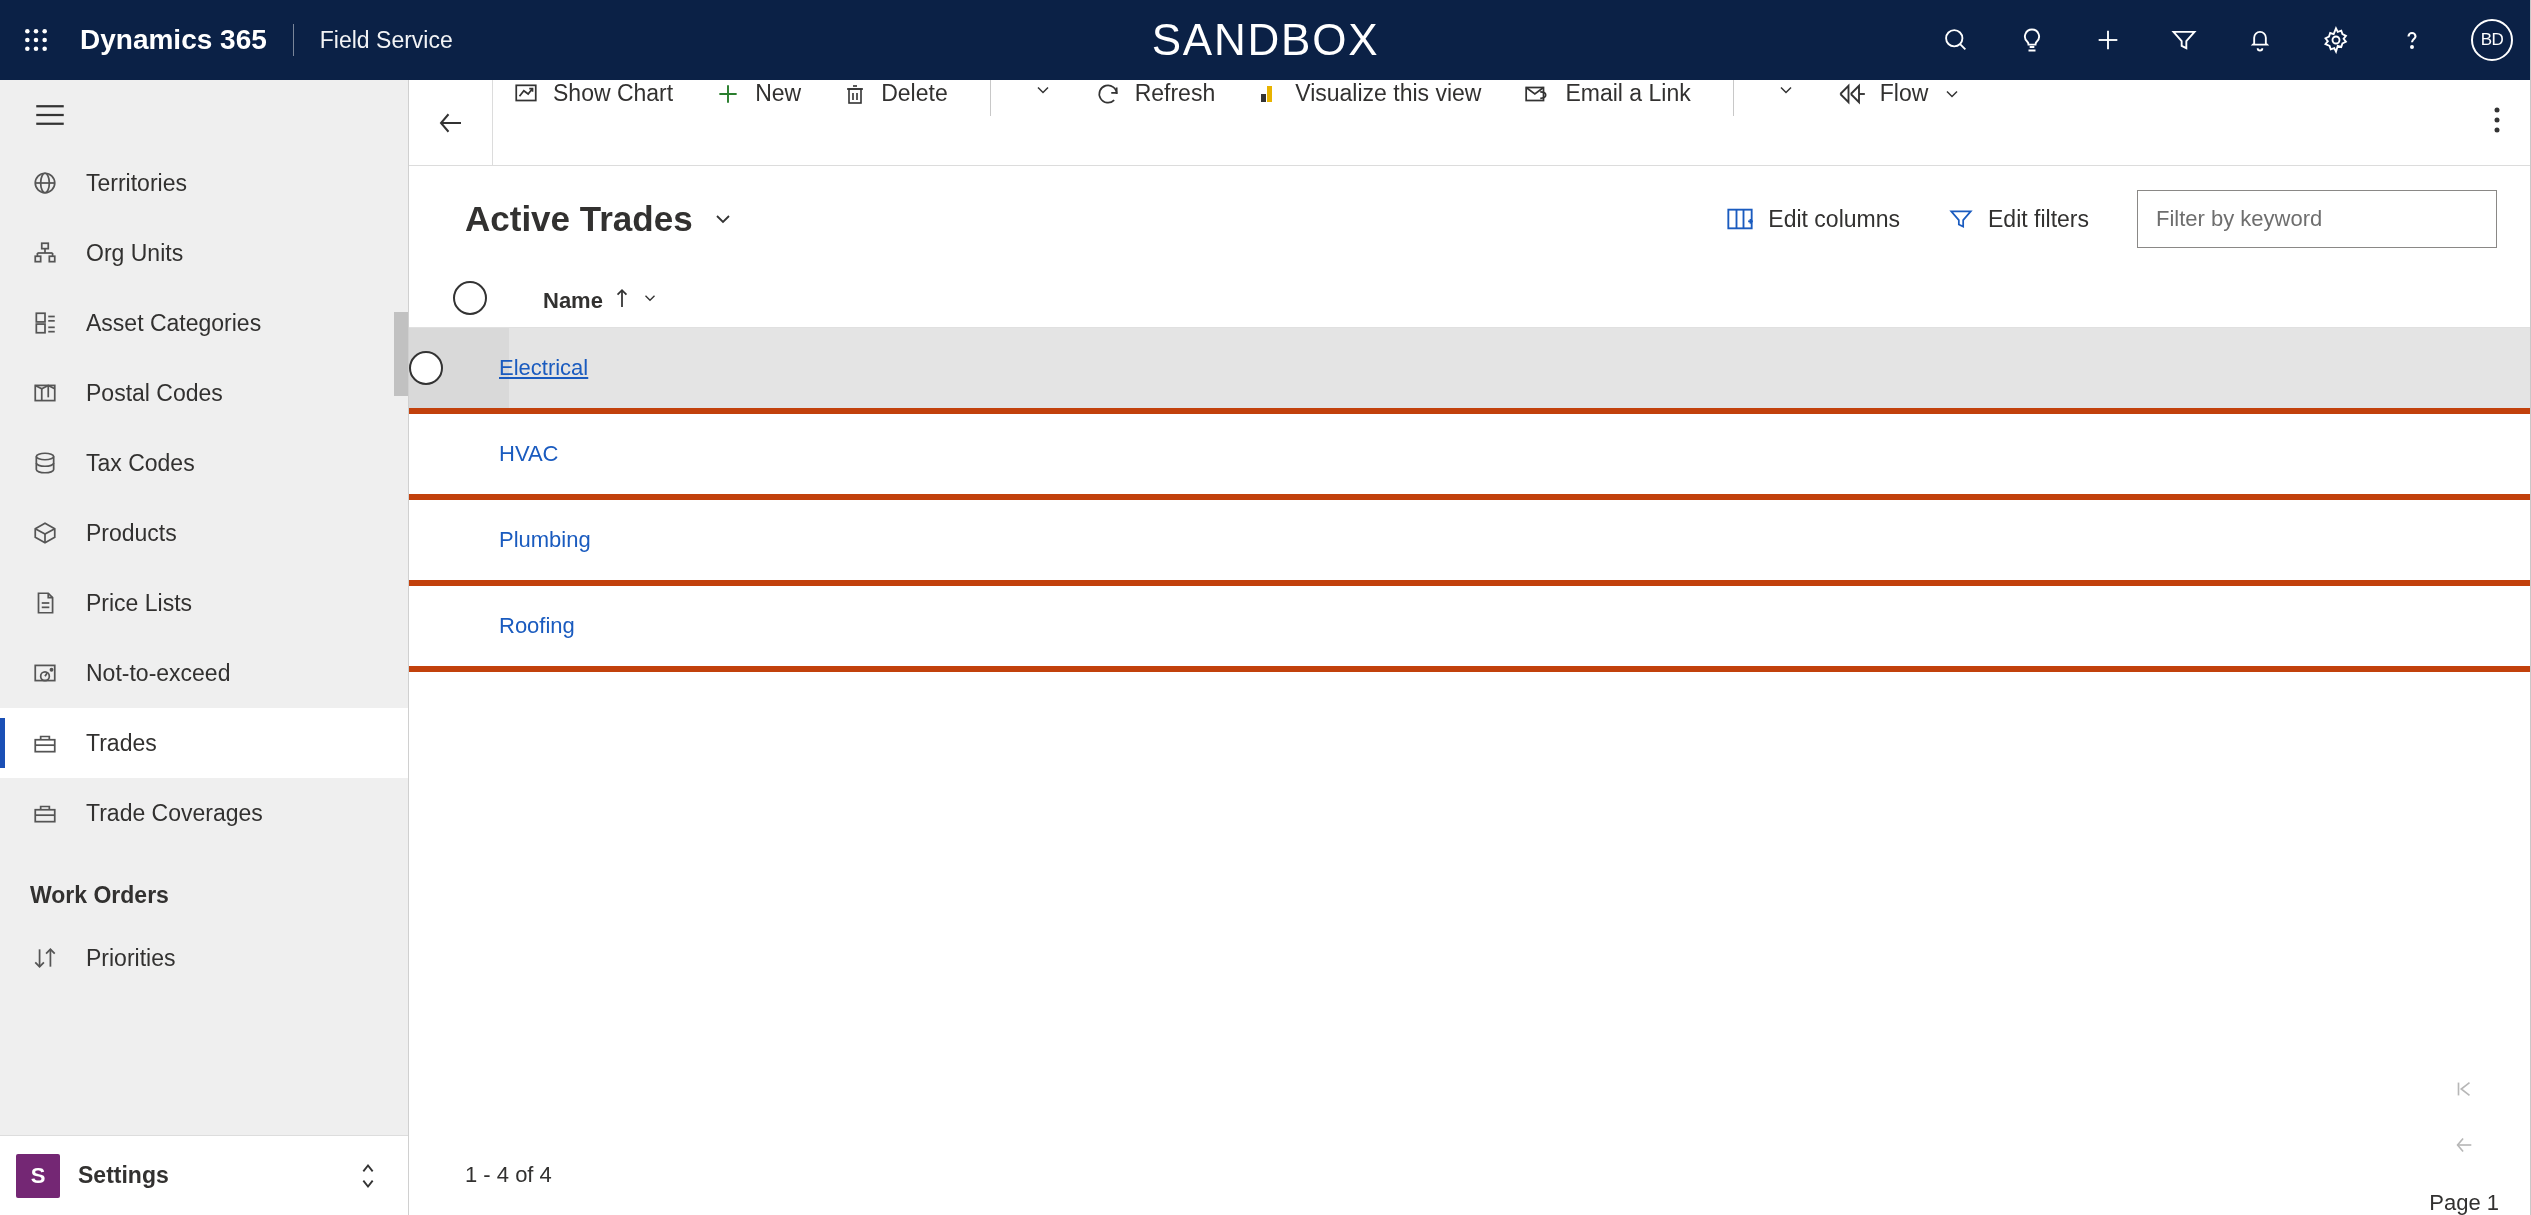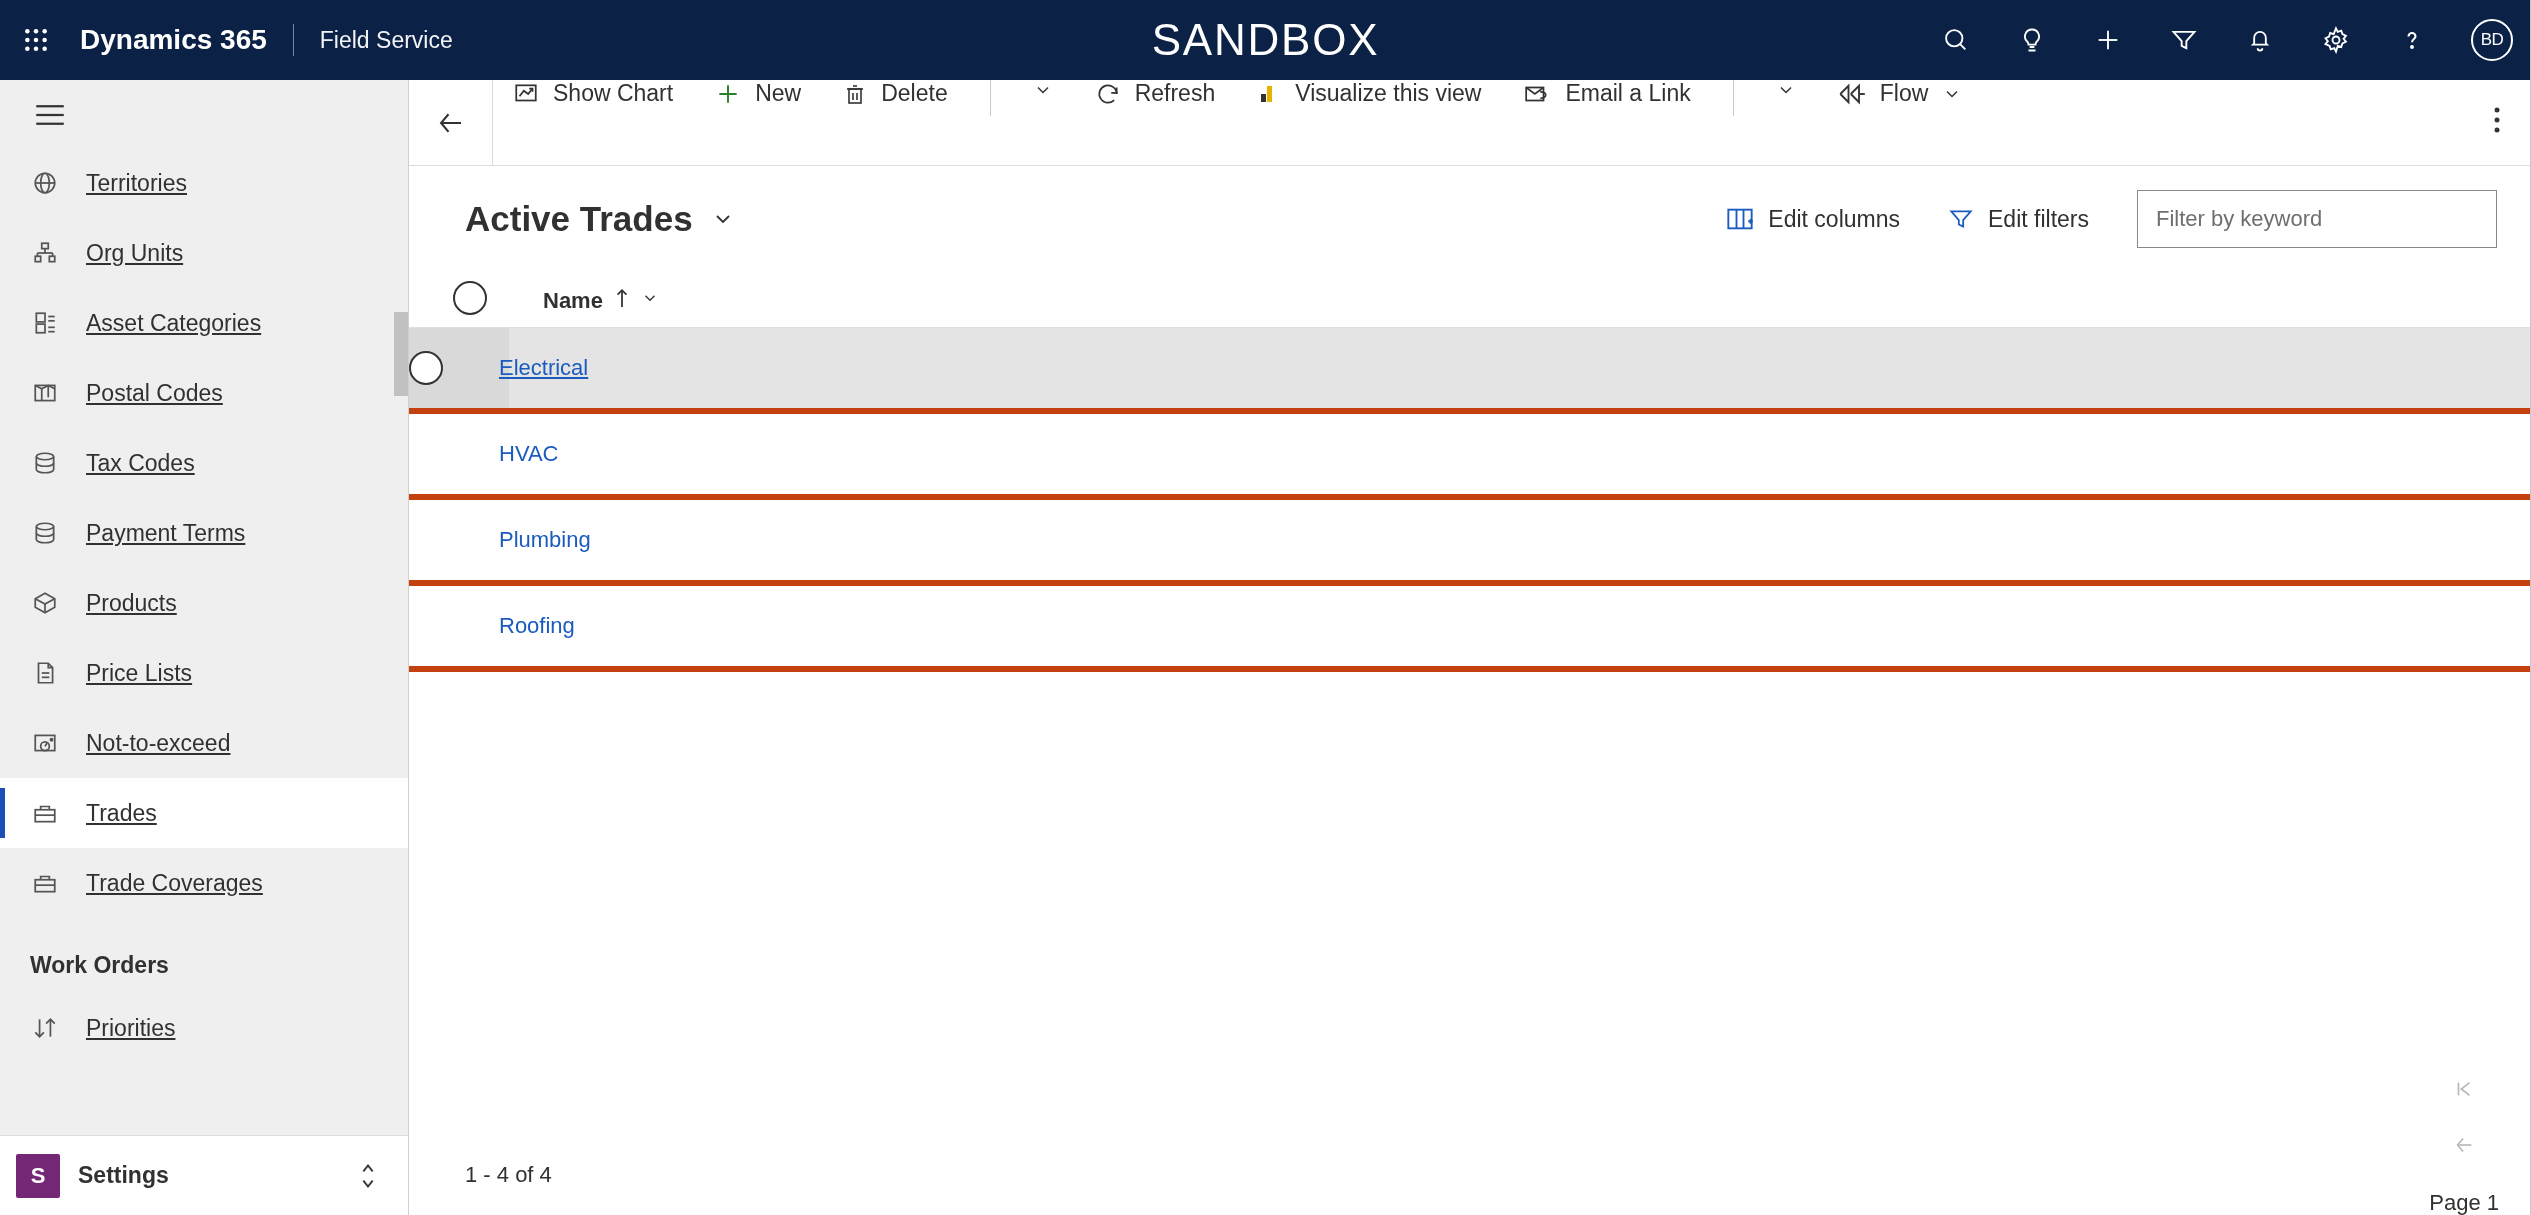--- a/index.html
+++ b/index.html
@@ -19,21 +19,21 @@
 
   
   .app-body { flex: 1; display: flex; min-height: 0; }
 
   
   .sidebar { width: 408px; background: #efefef; display: flex; flex-direction: column; position: relative; }
   .sidebar-scroll { flex: 1; overflow: hidden; position: relative; padding-top: 0; }
   .hamburger-row { padding: 20px 0 18px 32px; }
   .hamburger-row .ham { width: 36px; height: 30px; display: flex; align-items: center; justify-content: center; cursor: pointer; }
   .nav-list { position: relative; }
-  .nav-item { display: flex; align-items: center; height: 70px; padding-left: 30px; gap: 26px; cursor: pointer; text-decoration: underline; }
+  .nav-item { display: flex; align-items: center; height: 70px; padding-left: 30px; gap: 26px; cursor: pointer; }
   .nav-item.selected { background: #fff; position: relative; }
   .nav-item.selected::before { content: ""; position: absolute; left: 0; top: 10px; bottom: 10px; width: 5px; background: #1a4fb5; }
   .nav-icon { width: 30px; display: flex; align-items: center; justify-content: center; }
   .nav-label { font-size: 23px; }
   .section-heading { padding: 34px 0 0 30px; font-size: 23px; font-weight: 600; }
   .side-scrollbar { position: absolute; right: 0; top: 232px; width: 14px; height: 84px; background: #c1c1c1; border-radius: 0; }
 
   
   .area-switch { height: 80px; background: #fff; display: flex; align-items: center; padding: 0 26px 0 16px; gap: 18px; border-top: 1px solid #ddd; }
   .area-badge { width: 44px; height: 44px; background: #742774; color: #fff; display: flex; align-items: center; justify-content: center; font-size: 22px; font-weight: 600; border-radius: 2px; }
@@ -228,30 +228,20 @@
                 <ellipse cx="12" cy="6" rx="8" ry="3"></ellipse>
                 <path d="M4 6v6c0 1.7 3.6 3 8 3s8-1.3 8-3V6"></path>
                 <path d="M4 12v6c0 1.7 3.6 3 8 3s8-1.3 8-3v-6"></path>
               </svg>
             </span>
             <span class="nav-label">Tax Codes</span>
           </div>
           <div class="nav-item">
             <span class="nav-icon">
               <svg width="26" height="26" viewBox="0 0 24 24" fill="none" stroke="#555" stroke-width="1.6">
-                <ellipse cx="12" cy="6" rx="8" ry="3"></ellipse>
-                <path d="M4 6v6c0 1.7 3.6 3 8 3s8-1.3 8-3V6"></path>
-                <path d="M4 12v6c0 1.7 3.6 3 8 3s8-1.3 8-3v-6"></path>
-              </svg>
-            </span>
-            <span class="nav-label">Payment Terms</span>
-          </div>
-          <div class="nav-item">
-            <span class="nav-icon">
-              <svg width="26" height="26" viewBox="0 0 24 24" fill="none" stroke="#555" stroke-width="1.6">
                 <path d="M3 8l9-5 9 5v8l-9 5-9-5V8z"></path>
                 <polyline points="3,8 12,13 21,8"></polyline>
                 <line x1="12" y1="13" x2="12" y2="21"></line>
               </svg>
             </span>
             <span class="nav-label">Products</span>
           </div>
           <div class="nav-item">
             <span class="nav-icon">
               <svg width="26" height="26" viewBox="0 0 24 24" fill="none" stroke="#555" stroke-width="1.6">

